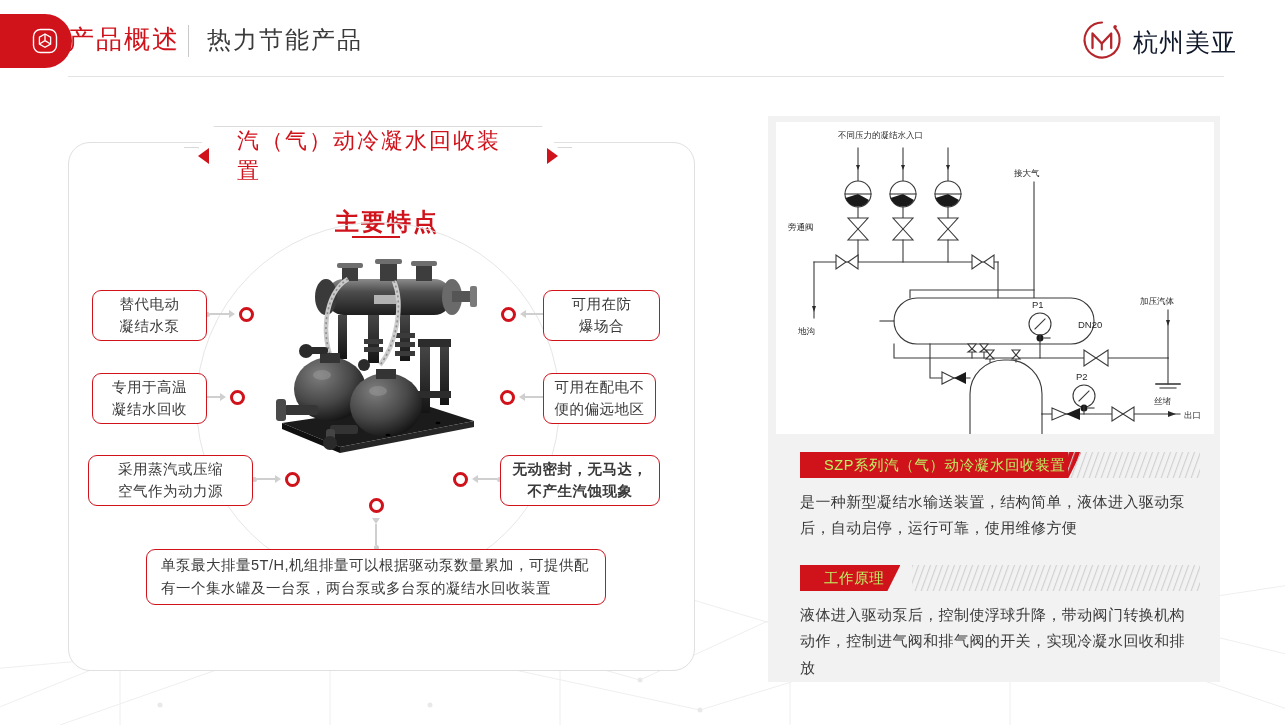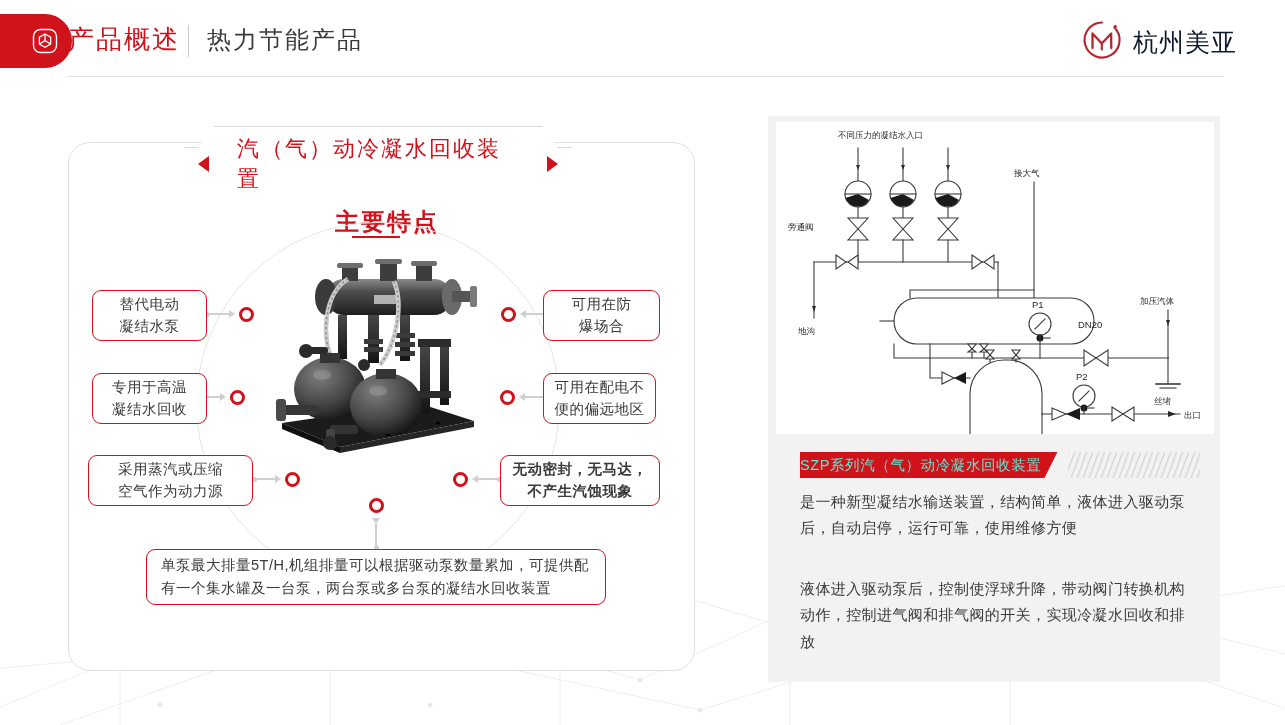--- a/index.html
+++ b/index.html
@@ -55,21 +55,21 @@
     position:absolute;top:21px;width:18px;height:1px;background:#d8d8d8;
   }
   .ribbon-line-l{left:-14px}
   .ribbon-line-r{right:-14px}
   .ribbon-box{
     position:absolute;left:0;top:0;width:360px;height:44px;
     background:#fff;border:1px solid #dcdcdc;
     clip-path:polygon(16px 0,344px 0,360px 22px,344px 44px,16px 44px,0 22px);
   }
   .ribbon-txt{
-    position:absolute;left:0;top:16px;width:360px;height:44px;
+    position:absolute;left:0;top:8px;width:360px;height:44px;
     display:flex;align-items:center;justify-content:center;gap:28px;
     font-size:22px;color:#d0121b;letter-spacing:2px;
   }
   .tri{width:0;height:0;border-top:8px solid transparent;border-bottom:8px solid transparent;}
   .tri-l{border-right:11px solid #d0121b;}
   .tri-r{border-left:11px solid #d0121b;}
 
   
   .feat-title{
     position:absolute;left:335px;top:206px;font-size:24px;color:#d0121b;
@@ -122,22 +122,22 @@
   }
   .diagram-wrap{
     position:absolute;left:776px;top:122px;width:438px;height:312px;background:#fff;
   }
   .diagram-wrap svg{display:block}
 
   .sec{position:absolute;}
   .sec-tagrow{position:relative;height:26px;}
   .sec-tag{
     position:absolute;left:0;top:0;height:26px;
-    background:#d0121b;color:#5eead4;font-size:14.5px;letter-spacing:.6px;
-    display:flex;align-items:center;padding:0 16px 0 0;
+    background:#d0121b;color:#bef264;font-size:14.5px;letter-spacing:.6px;
+    display:flex;align-items:center;padding:0 16px 0 24px;
     clip-path:polygon(0 0,100% 0,calc(100% - 13px) 100%,0 100%);
   }
   .sec-hatch{position:absolute;top:0;height:26px;right:0;}
   .sec-body{
     margin-top:11px;font-size:15px;color:#3a3a3a;line-height:1.75;letter-spacing:.4px;
   }
 </style>
 </head>
 <body>
 
@@ -524,14 +524,25 @@
         <rect x="0" y="0" width="1.2" height="26" fill="#cfcfcf"></rect>
           </pattern>
         </defs>
       <rect x="0" y="0" width="132" height="26" fill="url(#hp1)"></rect>
     </svg>
   </div>
   <div class="sec-body">是一种新型凝结水输送装置，结构简单，液体进入驱动泵后，自动启停，运行可靠，使用维修方便</div>
 </div>
 
 <div class="sec" style="left:800px;top:565px;width:400px;">
+  <div class="sec-tagrow">
+    <div class="sec-tag">工作原理</div>
+    <svg class="sec-hatch" width="288" height="26" viewBox="0 0 288 26">
+      <defs>
+          <pattern id="hp2" width="6" height="26" patternUnits="userSpaceOnUse" patternTransform="skewX(-20)">
+        <rect x="0" y="0" width="1.2" height="26" fill="#cfcfcf"></rect>
+          </pattern>
+        </defs>
+      <rect x="0" y="0" width="288" height="26" fill="url(#hp2)"></rect>
+    </svg>
+  </div>
   <div class="sec-body">液体进入驱动泵后，控制使浮球升降，带动阀门转换机构动作，控制进气阀和排气阀的开关，实现冷凝水回收和排放</div>
 </div>
 
 </body></html>

